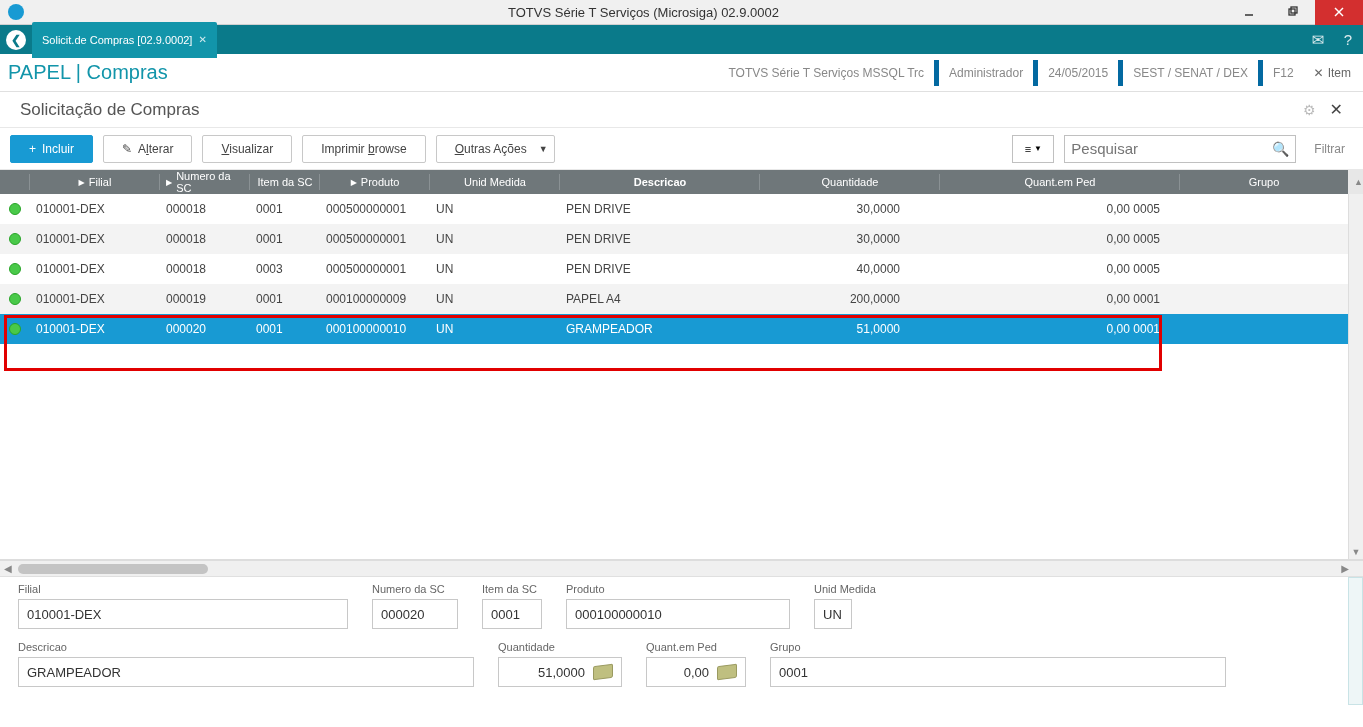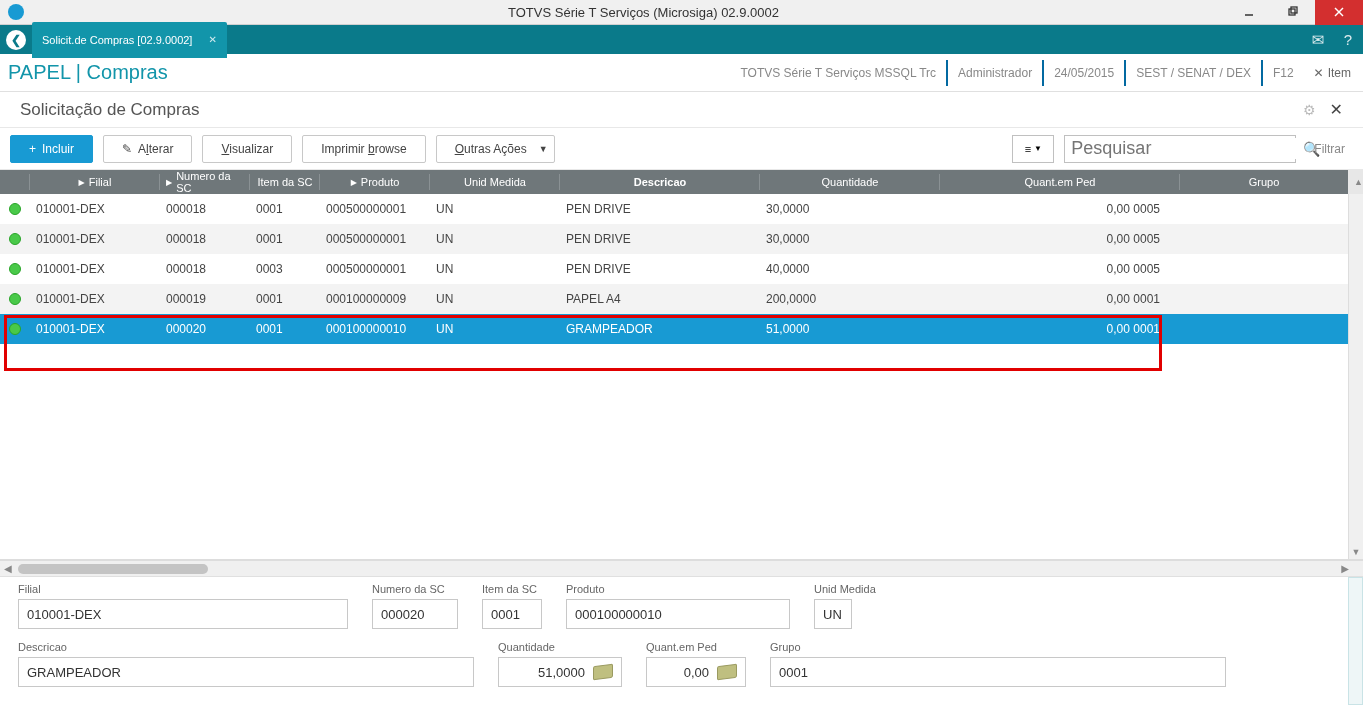--- a/index.html
+++ b/index.html
@@ -12,50 +12,50 @@
   .title-text { flex: 1; text-align: center; }
   .win-controls { display: flex; }
   .win-btn { width: 44px; height: 25px; display: flex; align-items: center; justify-content: center; font-size: 14px; color: #333; }
   .win-btn.close { background: #d32f2f; color: #fff; width: 48px; }
   .win-btn svg { stroke:#333; }
   .win-btn.close svg { stroke:#fff; }
 
   
   .app-tabbar { height: 29px; background: #0a7a8a; display: flex; align-items: center; color: #fff; font-size: 11px; }
   .back-circle { width: 20px; height: 20px; border-radius: 50%; background: #fff; color:#0a7a8a; display:flex; align-items:center; justify-content:center; margin: 0 6px; font-weight:bold; font-size:12px; }
-  .app-tab { background: #1295aa; padding: 12px 10px; border-radius: 2px 2px 0 0; margin-right: 4px; display:flex; align-items:center; gap:16px; }
+  .app-tab { background: #1295aa; padding: 12px 10px; border-radius: 2px 2px 0 0; margin-right: 4px; display:flex; align-items:center; gap:6px; }
   .app-tab .x { font-size:10px; opacity:0.8; }
   .app-tabbar .spacer { flex:1; }
   .mail-icn, .help-icn { width:30px; text-align:center; font-size:15px; opacity:0.85; }
 
   
   .crumb-bar { height: 38px; display:flex; align-items:center; padding: 0 8px; border-bottom: 1px solid #e0e0e0; font-size: 12px; color:#888; }
   .crumb-title { font-size: 20px; color: #1295aa; font-weight:400; }
   .crumb-bar .spacer { flex:1; }
-  .crumb-item { padding: 0 10px; border-left:2px solid #0369a1; height: 26px; display:flex; align-items:center; }
+  .crumb-item { padding: 0 10px; border-left:5px solid #0369a1; height: 26px; display:flex; align-items:center; }
   .crumb-item.first { border-left:none; }
   .crumb-close { padding:0 4px 0 10px; display:flex; align-items:center; gap:4px; color:#666; }
 
   
   .subtitle-bar { height: 36px; display:flex; align-items:center; padding: 0 20px; font-size:17px; color:#555; border-bottom:1px solid #e8e8e8; }
   .subtitle-bar .spacer { flex:1; }
   .gear-icn { font-size:14px; color:#bbb; margin-right:14px; }
   .close-x-big { font-size:16px; color:#444; }
 
   
   .toolbar { height: 42px; display:flex; align-items:center; padding: 0 10px; gap:10px; font-size:12px; border-bottom:1px solid #e8e8e8; }
   .btn { height:28px; border:1px solid #c8c8c8; background:#fff; border-radius:2px; padding: 0 18px; display:flex; align-items:center; gap:6px; color:#444; }
   .btn u { text-decoration: underline; }
   .btn.primary { background:#189ad3; border-color:#189ad3; color:#fff; }
   .btn.split { padding-right:6px; }
   .btn .caret { font-size:9px; margin-left:6px; }
   .toolbar .spacer { flex:1; }
   .search-combo { border:1px solid #c0c0c0; height:28px; width:42px; display:flex; align-items:center; justify-content:center; gap:3px; font-size:11px; }
   .search-box { border:1px solid #c0c0c0; height:28px; width:232px; display:flex; align-items:center; padding:0 6px; }
-  .search-box input { border:none; outline:none; flex:1; font-size:18px; color:#888; }
+  .search-box input { border:none; outline:none; flex:1; font-size:15px; color:#888; }
   .search-box .mag { font-size:14px; color:#444; }
   .filter-link { color:#888; font-size:12px; padding:0 8px; }
 
   
   .grid-wrap { position:relative; height: 390px; border-bottom:1px solid #ddd; }
   .grid-head { height:24px; background:#6f777a; display:flex; color:#fff; font-size:11px; }
   .gh { display:flex; align-items:center; padding:0 6px; position:relative; }
   .gh .div { position:absolute; right:0; top:4px; bottom:4px; width:1px; background:#8a9194; }
   .gh.c-status { width:30px; }
   .gh.c-filial { width:130px; justify-content:center;}
@@ -76,21 +76,21 @@
 
   .gc { padding:0 6px; }
   .gc.c-status { width:30px; display:flex; justify-content:center;}
   .status-dot { width:12px; height:12px; border-radius:50%; background:#49c949; border:1px solid #2aa52a; }
   .gc.c-filial { width:130px; }
   .gc.c-num { width:90px; }
   .gc.c-item { width:70px; }
   .gc.c-prod { width:110px; }
   .gc.c-um { width:130px; }
   .gc.c-desc { width:200px; }
-  .gc.c-qtd { width:180px; text-align:left; padding-right:40px;}
+  .gc.c-qtd { width:180px; text-align:right; padding-right:40px;}
   .gc.c-qped { width:240px; text-align:right; padding-right:20px;}
   .gc.c-grp { flex:1; }
 
   
   .hscroll { height:16px; background:#f0f0f0; border-top:1px solid #ddd; display:flex; align-items:center; padding:0 14px; }
   .hscroll .thumb { height:10px; width:190px; background:#c4c4c4; border-radius:5px; }
   .hscroll .arrow { font-size:10px; color:#888; }
   .hscroll .track { flex:1; }
 
   

